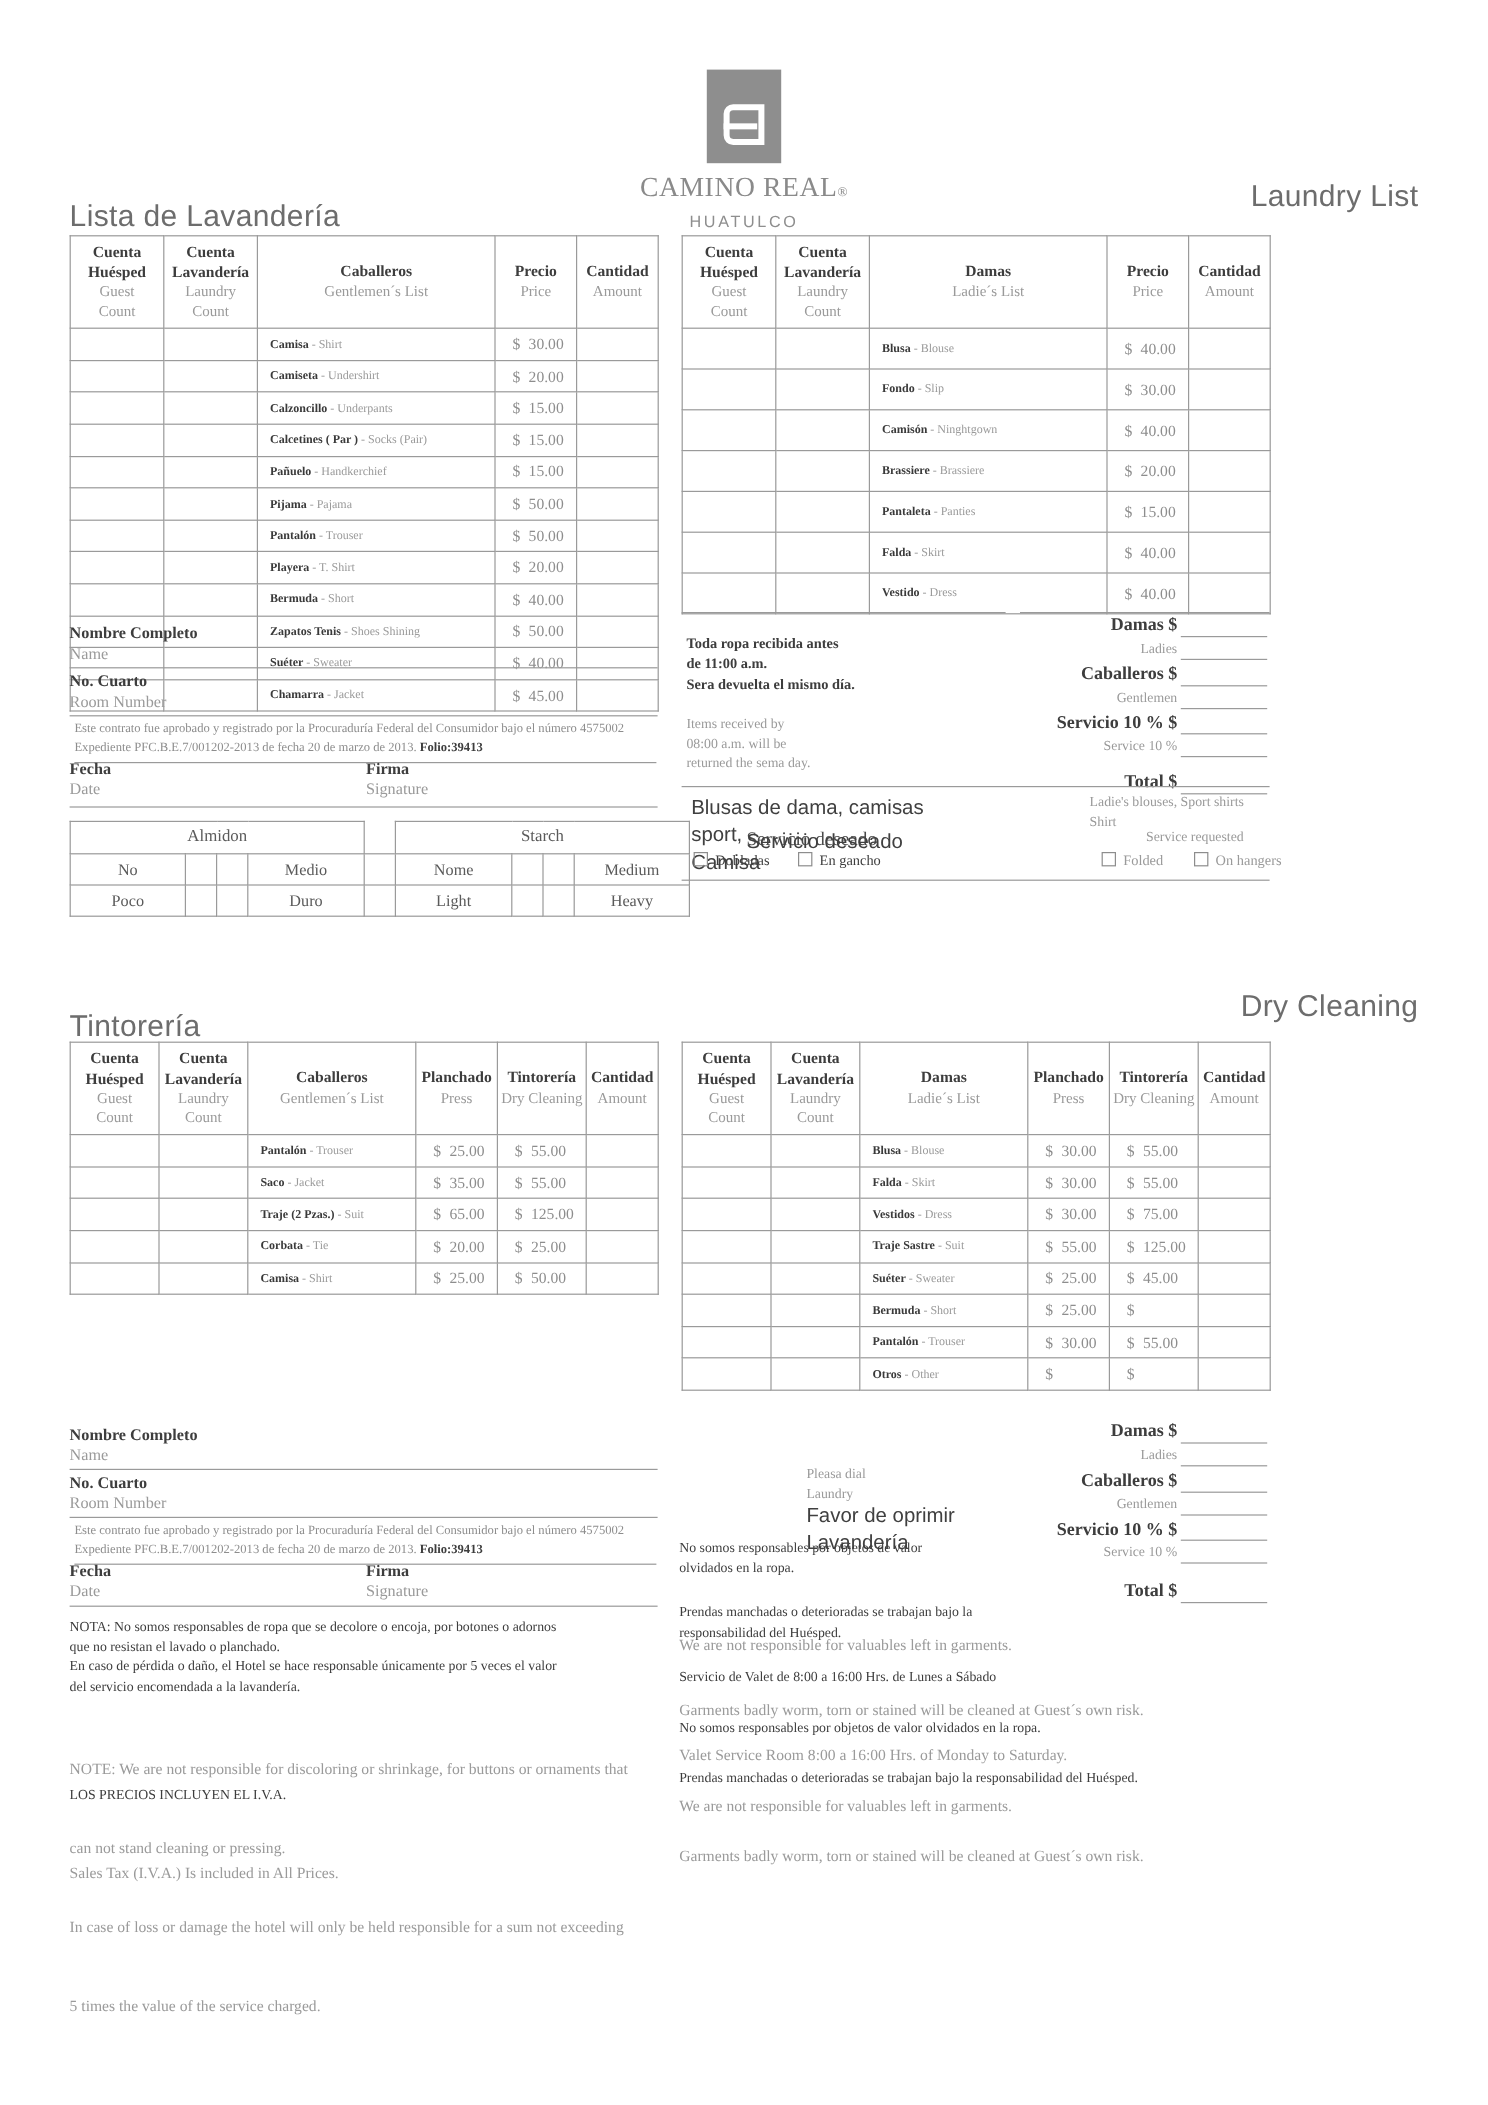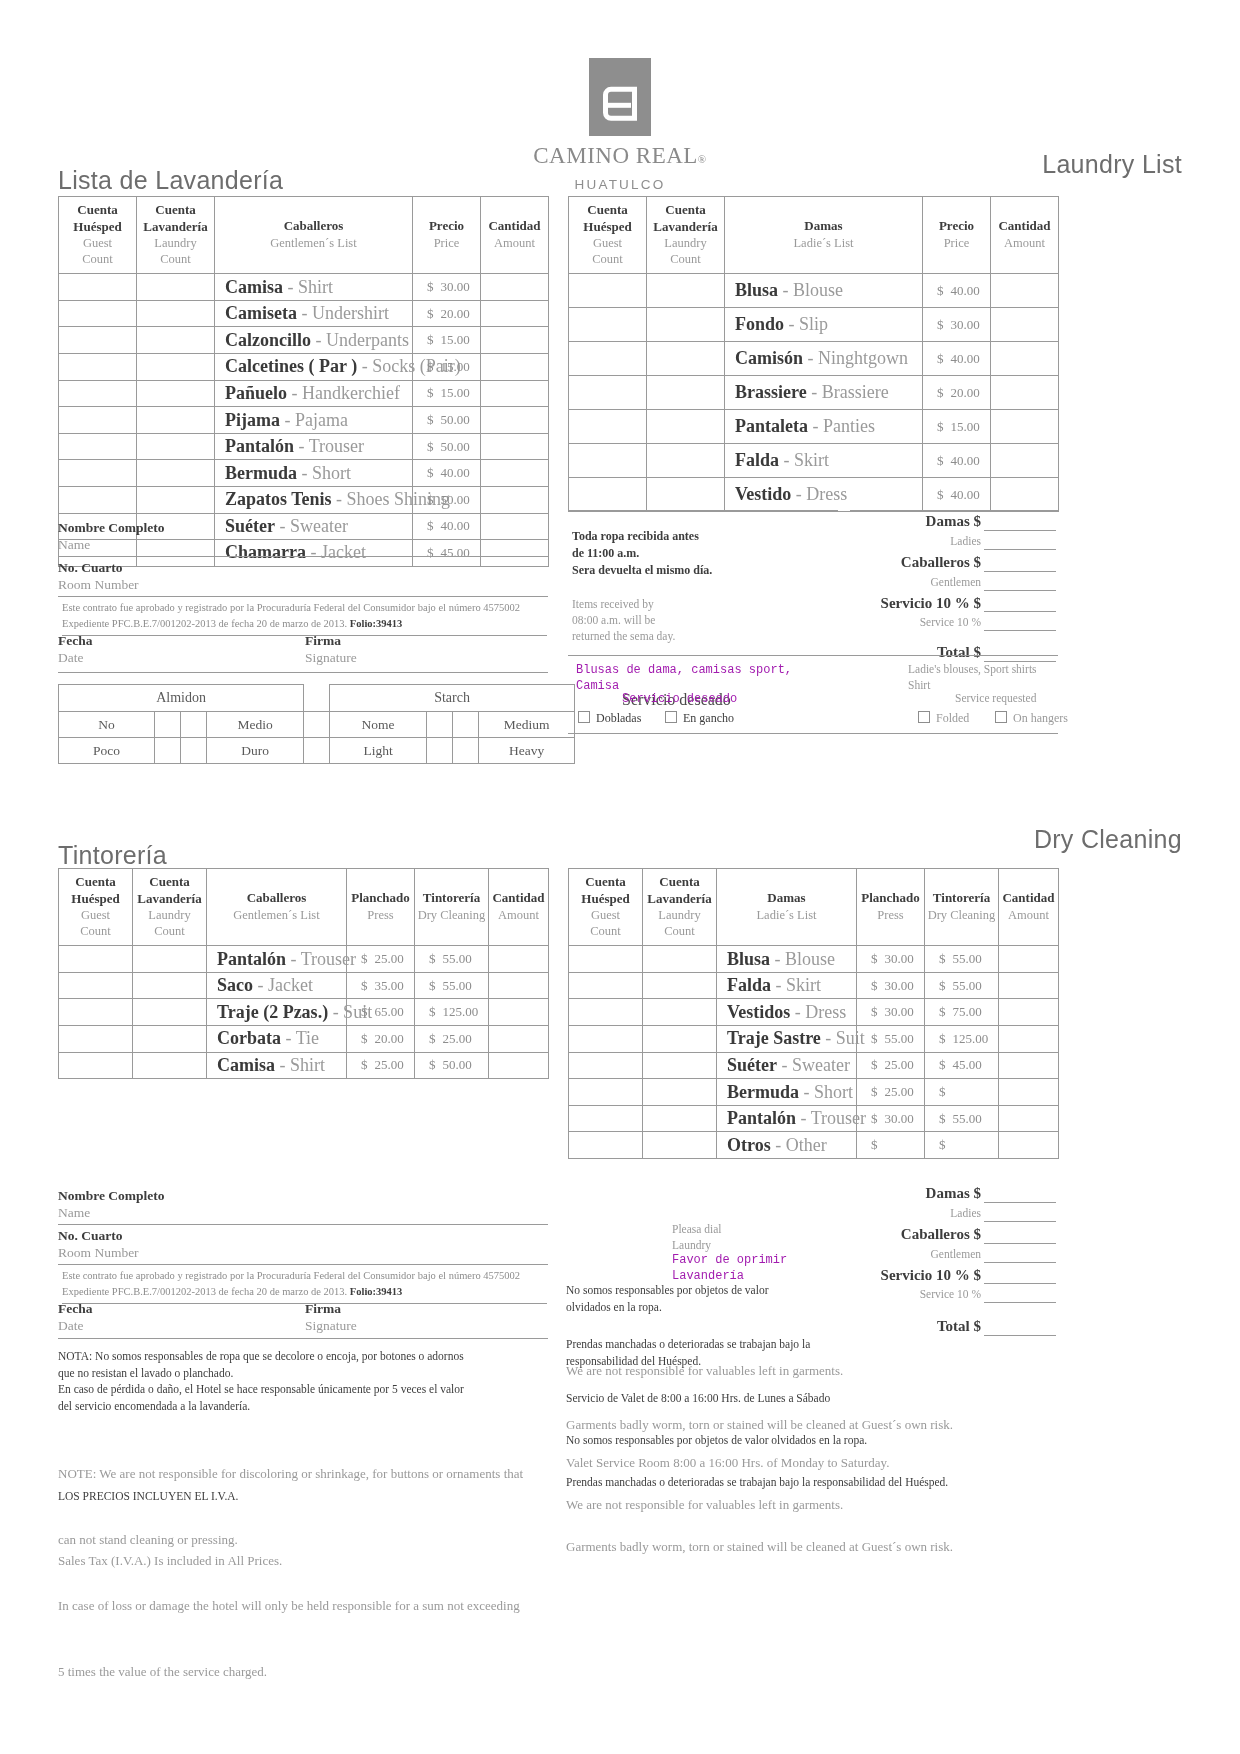--- a/index.html
+++ b/index.html
@@ -113,21 +113,21 @@
   }
   .hdr-en {
     color: #9a9a9a;
     display: block;
     font-size: 12.5px;
     font-weight: normal;
   }
   .item-cell {
     padding: 0 0 0 10px !important;
     height: 25.6px;
-    font-size: 18px;
+    font-size: 10px;
     white-space: nowrap;
   }
   .item-es { font-weight: bold; color: #3a3a3a; }
   .item-en { color: #9a9a9a; }
   .price-cell {
     height: 25.6px;
     font-size: 13px;
     color: #8d8d8d;
     padding-left: 14px !important;
     white-space: nowrap;
@@ -202,23 +202,23 @@
     font-family: "Liberation Serif", serif;
     font-size: 12px;
     color: #3d3d3d;
   }
   .chk-label-en {
     font-family: "Liberation Serif", serif;
     font-size: 12px;
     color: #9a9a9a;
   }
   .smallnote-es {
-    font-family: Liberation Mono, monospace;
-    font-size: 12px;
-    color: #a21caf;
+    font-family: Liberation Sans, sans-serif;
+    font-size: 17px;
+    color: #404040;
     line-height: 1.35;
   }
   .smallnote-en {
     font-family: "Liberation Serif", serif;
     font-size: 11.5px;
     color: #9a9a9a;
     line-height: 1.35;
   }
   .starch-cell {
     text-align: center;
@@ -343,20 +343,27 @@
           <td></td>
           <td class="item-cell"><span class="item-es">Pijama</span><span class="item-en"> - Pajama</span></td>
           <td class="price-cell"><span class="cur">$</span>50.00</td>
           <td></td>
         </tr>
         <tr>
           <td></td>
           <td></td>
           <td class="item-cell"><span class="item-es">Pantalón</span><span class="item-en"> - Trouser</span></td>
           <td class="price-cell"><span class="cur">$</span>50.00</td>
+          <td></td>
+        </tr>
+        <tr>
+          <td></td>
+          <td></td>
+          <td class="item-cell"><span class="item-es">Playera</span><span class="item-en"> - T. Shirt</span></td>
+          <td class="price-cell"><span class="cur">$</span>20.00</td>
           <td></td>
         </tr>
         <tr>
           <td></td>
           <td></td>
           <td class="item-cell"><span class="item-es">Bermuda</span><span class="item-en"> - Short</span></td>
           <td class="price-cell"><span class="cur">$</span>40.00</td>
           <td></td>
         </tr>
         <tr>

